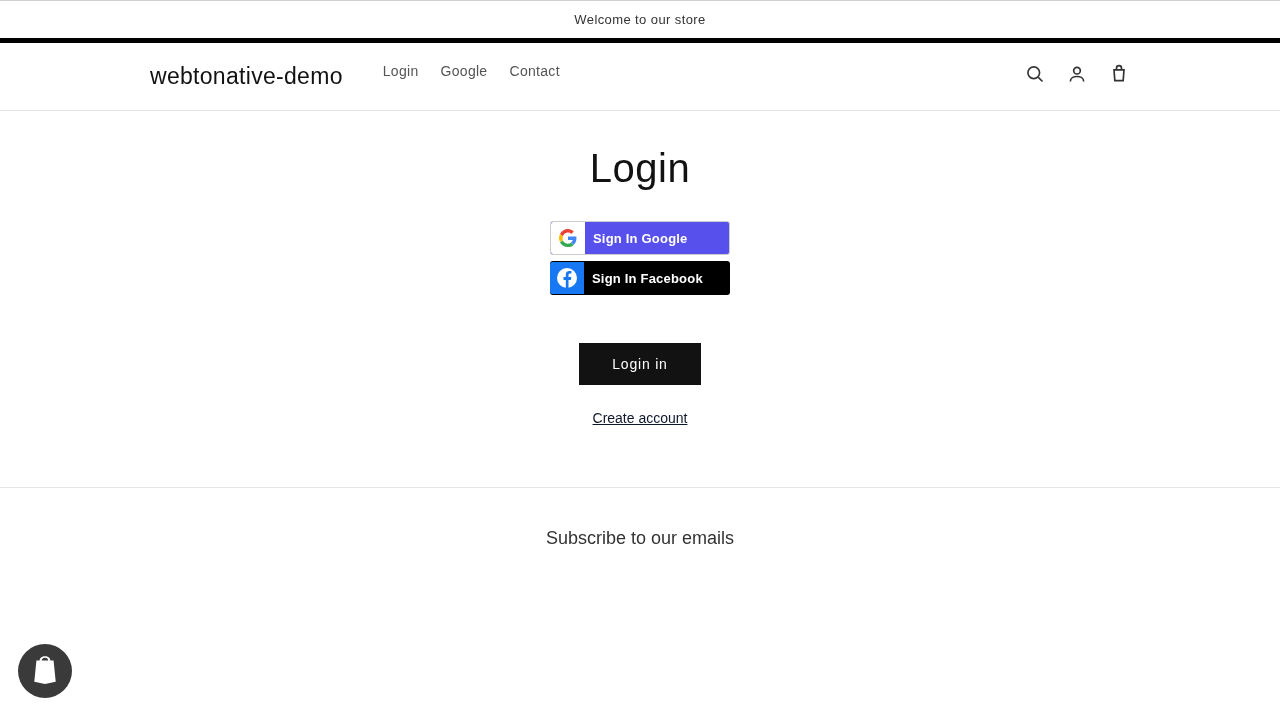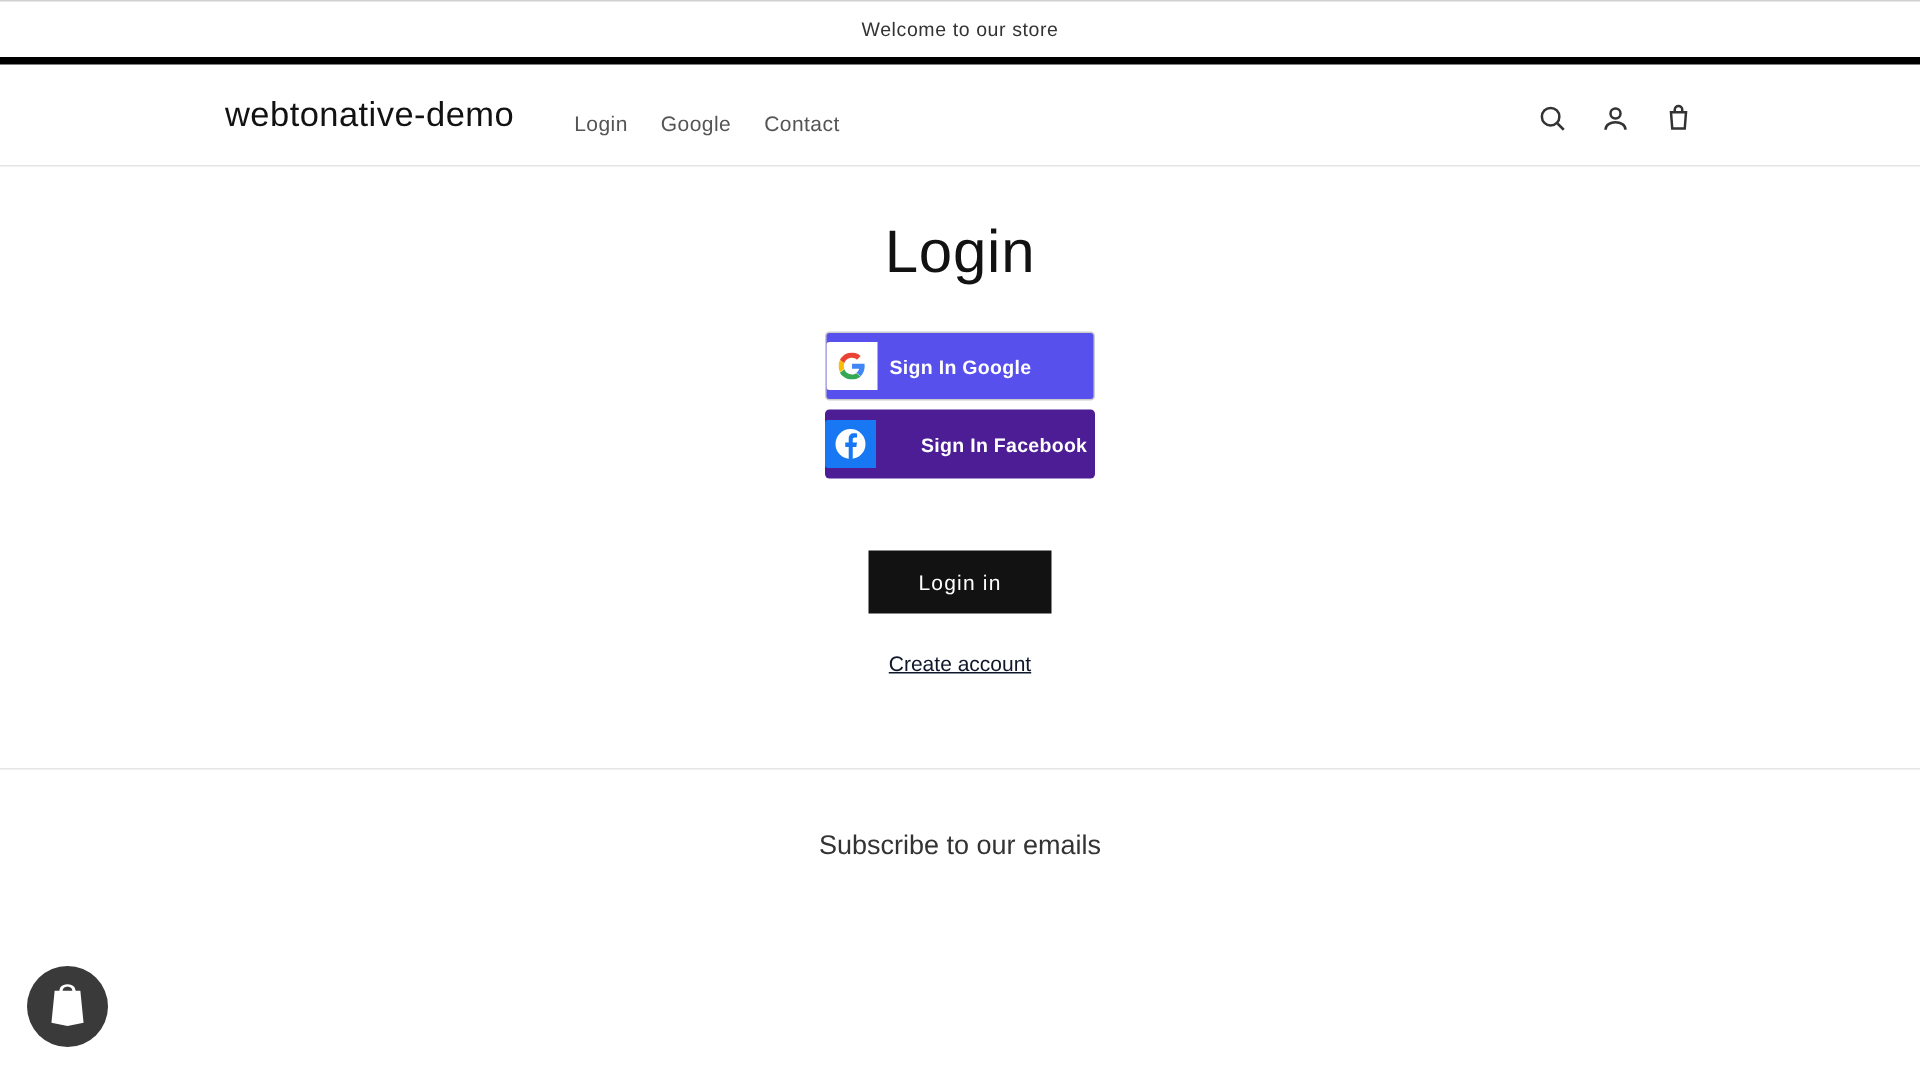--- a/index.html
+++ b/index.html
@@ -16,21 +16,21 @@
       text-align: center;
       padding: 11px 0;
       border-bottom: 5px solid #000000;
       border-top: 1px solid #d0d0d0;
       font-size: 13px;
       letter-spacing: 0.4px;
       color: #333;
     }
     .header {
       display: flex;
-      align-items: flex-end;
+      align-items: flex-start;
       padding: 20px 150px 20px 150px;
       border-bottom: 1px solid #e5e5e5;
     }
     .logo {
       font-size: 23px;
       font-weight: 400;
       letter-spacing: 0.3px;
       margin-right: 40px;
     }
     .nav {
@@ -71,38 +71,37 @@
     }
     .social-btns {
       display: flex;
       flex-direction: column;
       align-items: center;
       gap: 6px;
       margin-bottom: 45px;
     }
     .social-btn {
       width: 180px;
-      height: 46px;
+      height: 34px;
       border: none;
       border-radius: 3px;
       display: flex;
       align-items: center;
       cursor: pointer;
       font-size: 13px;
       font-weight: 600;
       color: #fff;
       overflow: hidden;
     }
     .google-btn {
       background: #5850ec;
       border: 1px solid #ccc;
     }
     .facebook-btn {
-      background: #4c1d95;
-      gap: 22px;
+      background: #000000;
     }
     .social-icon {
       width: 34px;
       height: 32px;
       background: #fff;
       display: flex;
       align-items: center;
       justify-content: center;
       border-radius: 2px 0 0 2px;
     }

